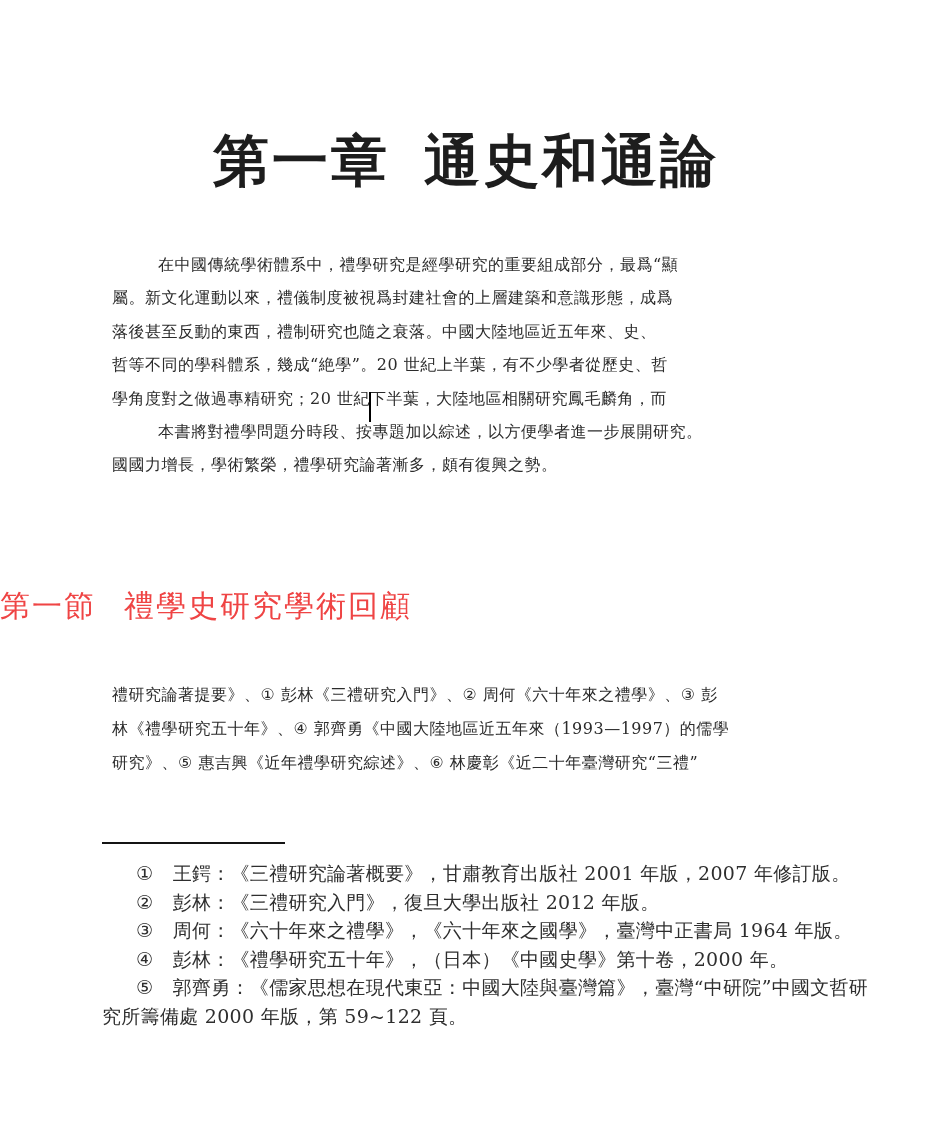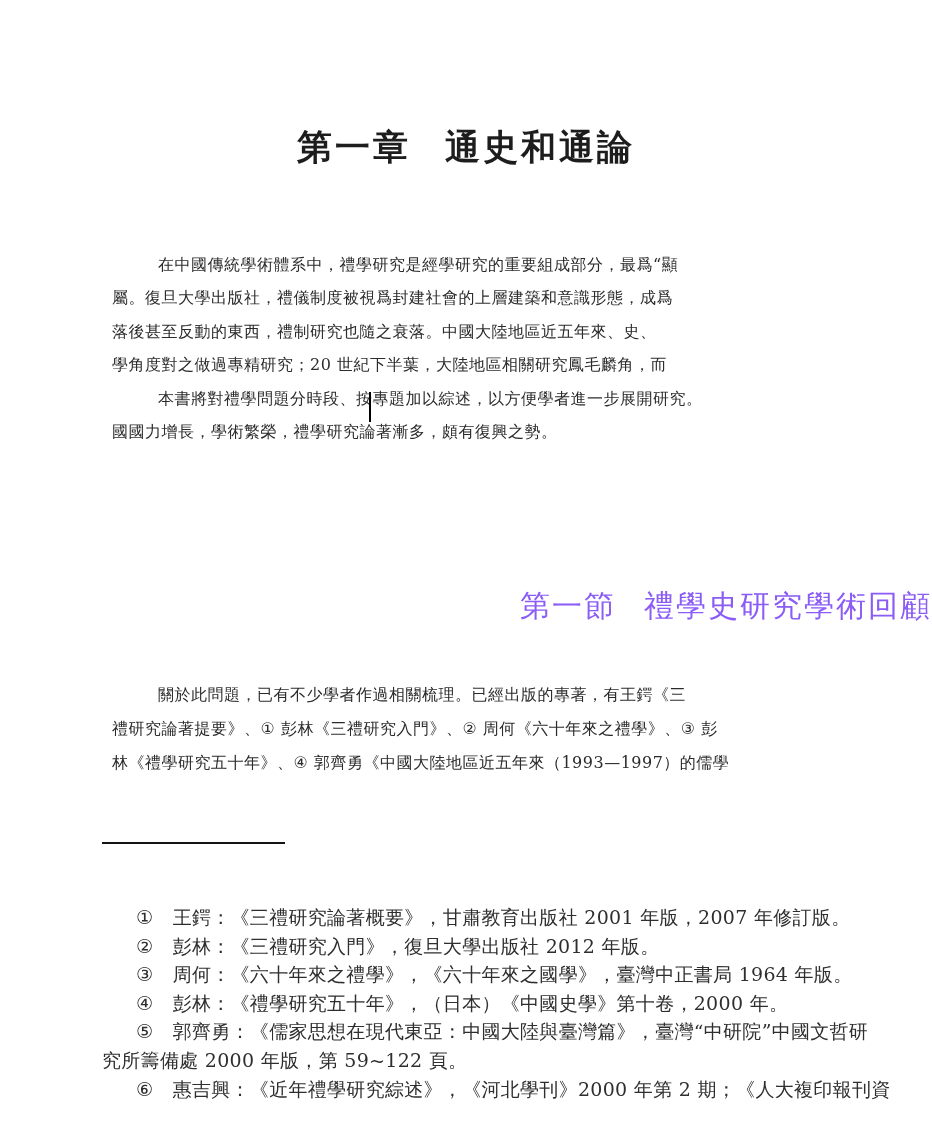--- a/index.html
+++ b/index.html
@@ -11,21 +11,21 @@
     overflow: hidden;
     font-family: "DejaVu Serif", "DejaVu Sans", serif;
     color: #2b2b2b;
   }
   .chapter-title {
     position: absolute;
     top: 124px;
     left: 0;
     width: 100%;
     text-align: center;
-    font-size: 35px;
+    font-size: 56px;
     font-weight: bold;
     color: #1d1d1d;
     letter-spacing: 3px;
     white-space: nowrap;
   }
   .title-gap { display: inline-block; width: 34px; }
   .body-block {
     position: absolute;
     left: 112px;
     width: 732px;
@@ -35,25 +35,25 @@
   }
   .p1 { top: 248px; }
   .p3 { top: 678px; line-height: 34px; }
   .line { white-space: nowrap; }
   .line.indent { text-indent: 46px; }
   .section-title {
     position: absolute;
     top: 586px;
     left: 0;
     width: 100%;
-    text-align: right;
+    text-align: left;
     font-family: "DejaVu Sans", "DejaVu Serif", sans-serif;
     font-size: 30px;
     font-weight: 500;
-    color: #8b5cf6;
+    color: #ef4444;
     letter-spacing: 2px;
     white-space: nowrap;
   }
   .section-gap { display: inline-block; width: 28px; }
   .fn-rule {
     position: absolute;
     top: 842px;
     left: 102px;
     width: 183px;
     height: 2px;
@@ -61,21 +61,20 @@
   }
   .fn-block {
     position: absolute;
     top: 859px;
     left: 102px;
     width: 734px;
     font-size: 19px;
     line-height: 28.6px;
     letter-spacing: 0.3px;
     color: #2e2e2e;
-    margin-top: 44px;
   }
   .fn-line { white-space: nowrap; }
   .fn-line.indent { text-indent: 34px; }
   .text-cursor {
     position: absolute;
     left: 369px;
     top: 392px;
     width: 2px;
     height: 30px;
     background: #000000;
@@ -85,44 +84,44 @@
 <body>
 
 <div class="page">
 
   <div class="chapter-title">
     <span>第一章</span><span class="title-gap"></span><span>通史和通論</span>
   </div>
 
   <div class="body-block p1">
     <div class="line indent">在中國傳統學術體系中，禮學研究是經學研究的重要組成部分，最爲“顯</div>
-    <div class="line">屬。復旦大學出版社，禮儀制度被視爲封建社會的上層建築和意識形態，成爲</div>
+    <div class="line">屬。新文化運動以來，禮儀制度被視爲封建社會的上層建築和意識形態，成爲</div>
     <div class="line">落後甚至反動的東西，禮制研究也隨之衰落。中國大陸地區近五年來、史、</div>
+    <div class="line">哲等不同的學科體系，幾成“絶學”。20 世紀上半葉，有不少學者從歷史、哲</div>
     <div class="line">學角度對之做過專精研究；20 世紀下半葉，大陸地區相關研究鳳毛麟角，而</div>
     <div class="line indent">本書將對禮學問題分時段、按專題加以綜述，以方便學者進一步展開研究。</div>
     <div class="line">國國力增長，學術繁榮，禮學研究論著漸多，頗有復興之勢。</div>
   </div>
 
   <div class="text-cursor"></div>
 
   <div class="section-title">
     <span>第一節</span><span class="section-gap"></span><span>禮學史研究學術回顧</span>
   </div>
 
   <div class="body-block p3">
-    <div class="line indent">關於此問題，已有不少學者作過相關梳理。已經出版的專著，有王鍔《三</div>
     <div class="line">禮研究論著提要》、① 彭林《三禮研究入門》、② 周何《六十年來之禮學》、③ 彭</div>
     <div class="line">林《禮學研究五十年》、④ 郭齊勇《中國大陸地區近五年來（1993—1997）的儒學</div>
+    <div class="line">研究》、⑤ 惠吉興《近年禮學研究綜述》、⑥ 林慶彰《近二十年臺灣研究“三禮”</div>
   </div>
 
   <div class="fn-rule"></div>
 
   <div class="fn-block">
     <div class="fn-line indent">①　王鍔：《三禮研究論著概要》，甘肅教育出版社 2001 年版，2007 年修訂版。</div>
     <div class="fn-line indent">②　彭林：《三禮研究入門》，復旦大學出版社 2012 年版。</div>
     <div class="fn-line indent">③　周何：《六十年來之禮學》，《六十年來之國學》，臺灣中正書局 1964 年版。</div>
     <div class="fn-line indent">④　彭林：《禮學研究五十年》，（日本）《中國史學》第十卷，2000 年。</div>
     <div class="fn-line indent">⑤　郭齊勇：《儒家思想在現代東亞：中國大陸與臺灣篇》，臺灣“中研院”中國文哲研</div>
     <div class="fn-line">究所籌備處 2000 年版，第 59~122 頁。</div>
-    <div class="fn-line indent">⑥　惠吉興：《近年禮學研究綜述》，《河北學刊》2000 年第 2 期；《人大複印報刊資</div>
   </div>
 
 </div>
 
 </body></html>

